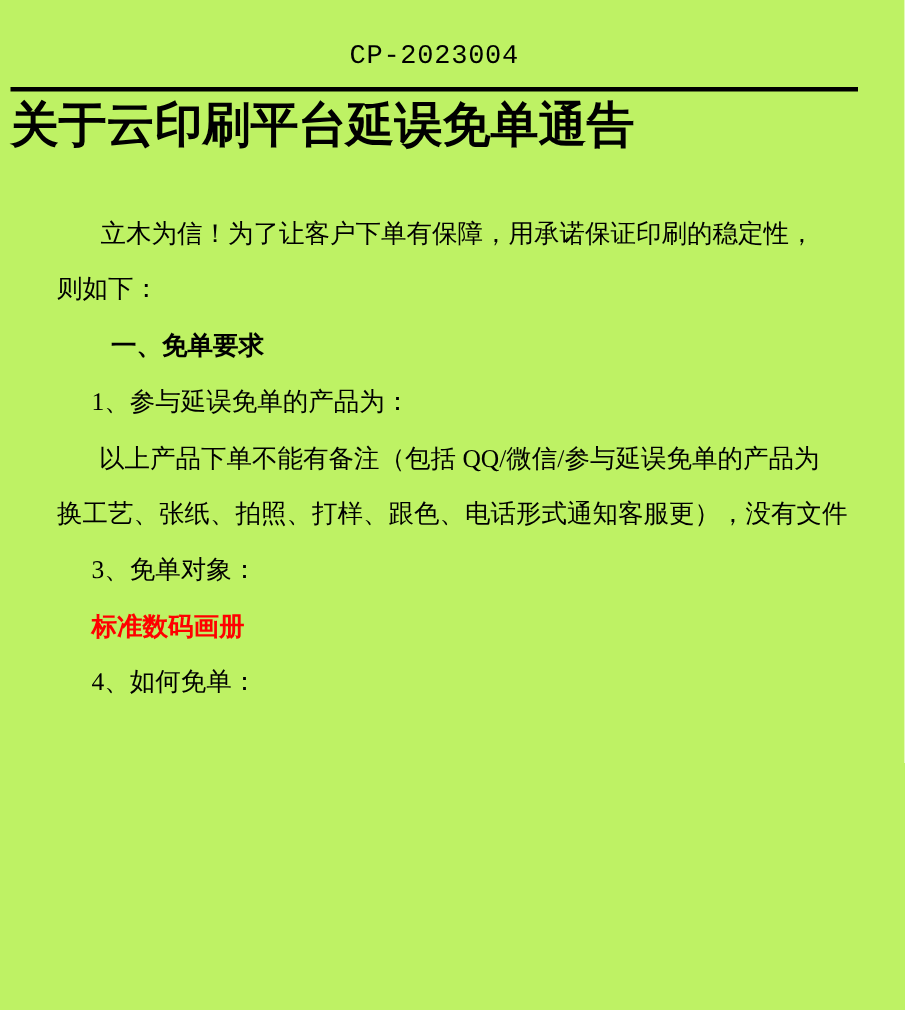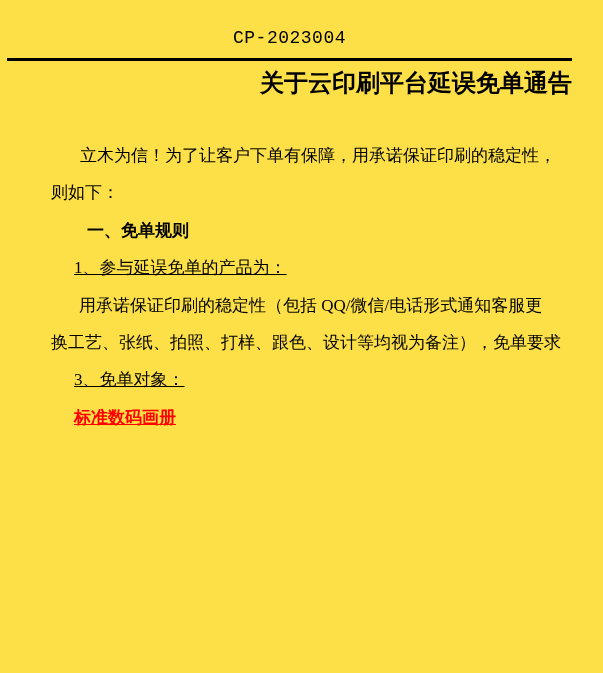--- a/index.html
+++ b/index.html
@@ -1,69 +1,70 @@
 <!DOCTYPE html>
 <html><head>
 <meta charset="utf-8">
 <style>
   html,body{margin:0;padding:0;background:#ffffff;}
   .page{
     position:relative;
     width:603px;height:673px;
-    background:#fde047;
+    background:#bef264;
     overflow:hidden;
     font-family:"Liberation Serif","DejaVu Serif",serif;
     color:#000000;
   }
   .doc-code{
     position:absolute;left:7px;top:27px;width:565px;
     text-align:center;
     font-family:"Liberation Mono","DejaVu Sans Mono",monospace;
     font-size:18px;line-height:22px;
     letter-spacing:0.5px;
   }
   .header-rule{
     position:absolute;left:7px;top:58px;width:565px;height:3px;
     background:#000000;
   }
   .doc-title{
     position:absolute;left:7px;top:68px;width:565px;
-    text-align:right;
-    font-size:24px;line-height:30px;font-weight:bold;
+    text-align:left;
+    font-size:32px;line-height:30px;font-weight:bold;
   }
   .body-lines{
-    position:absolute;left:51px;top:137px;width:512px;
+    position:absolute;left:38px;top:137px;width:512px;
   }
   .ln{
     height:37.4px;line-height:37.4px;
     font-size:17px;
     white-space:nowrap;
   }
   .i-para{padding-left:29px;}
-  .i-num{padding-left:23px;text-decoration:underline;}
+  .i-num{padding-left:23px;}
   .i-head{padding-left:36px;}
   .i-sub{padding-left:28px;}
   .bold{font-weight:bold;}
   .red{color:#ff0000;font-weight:bold;}
 </style>
 </head>
 <body>
 
 <div class="page">
 
   <div class="doc-code">CP-2023004</div>
 
   <div class="header-rule"></div>
 
   <div class="doc-title">关于云印刷平台延误免单通告</div>
 
   <div class="body-lines">
     <div class="ln i-para">立木为信！为了让客户下单有保障，用承诺保证印刷的稳定性，</div>
     <div class="ln">则如下：</div>
-    <div class="ln i-head bold">一、免单规则</div>
+    <div class="ln i-head bold">一、免单要求</div>
     <div class="ln i-num">1、参与延误免单的产品为：</div>
-    <div class="ln i-sub">用承诺保证印刷的稳定性（包括 QQ/微信/电话形式通知客服更</div>
-    <div class="ln">换工艺、张纸、拍照、打样、跟色、设计等均视为备注），免单要求</div>
+    <div class="ln i-sub">以上产品下单不能有备注（包括 QQ/微信/参与延误免单的产品为</div>
+    <div class="ln">换工艺、张纸、拍照、打样、跟色、电话形式通知客服更），没有文件</div>
     <div class="ln i-num">3、免单对象：</div>
     <div class="ln i-num red">标准数码画册</div>
+    <div class="ln i-num">4、如何免单：</div>
   </div>
 
 </div>
 
 </body></html>

